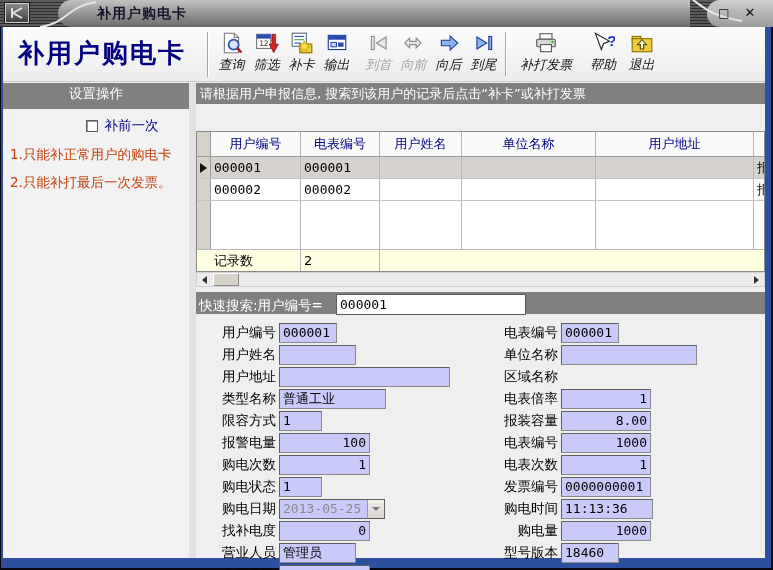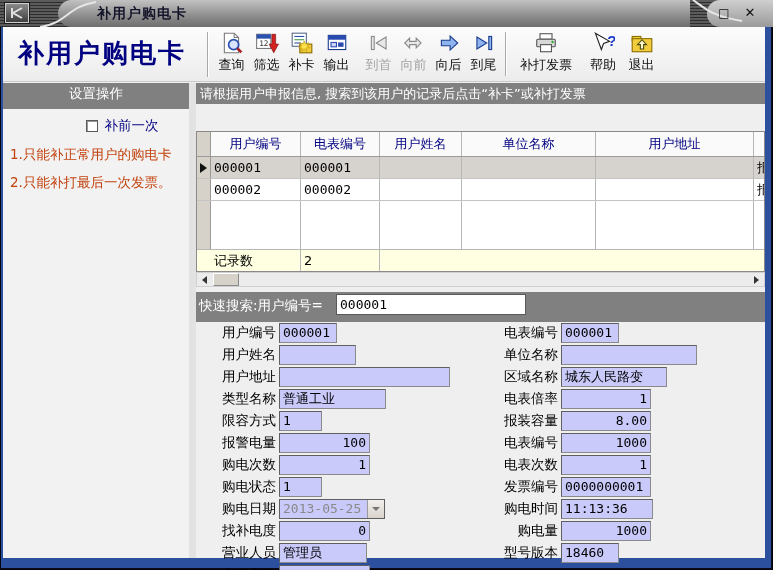--- a/index.html
+++ b/index.html
@@ -28,21 +28,21 @@
 
   
   .hdr { position:absolute; left:0; top:0; width:762px; height:55px;
     background:linear-gradient(#fcfcfc,#ececec); border-bottom:1px solid #c9c9c9; }
   .page-title { position:absolute; left:15px; top:9px; font-size:26px; font-weight:bold; color:#000080; letter-spacing:2px; }
   .hsep { position:absolute; left:204px; top:5px; height:45px; width:0;
     border-left:1px solid #a9a9a9; border-right:1px solid #fff; }
   .toolbar { position:absolute; left:211px; top:2px; height:52px; display:flex; align-items:flex-start; }
   .tbtn { width:35px; padding-top:2px; text-align:center; font-size:13px; color:#111; cursor:default; }
   .tbtn .ticon { display:block; height:26px; }
-  .tbtn .tlabel { display:block; line-height:16px; white-space:nowrap; }
+  .tbtn .tlabel { display:block; line-height:16px; white-space:nowrap;font-style:italic; }
   .tbtn.wide { width:72px; } .tbtn.w40 { width:42px; }
   .tbtn.disabled .tlabel { color:#a3a3a3; }
   .tbtn.mfirst { margin-left:7px; }
   .tsep { width:9px; height:44px; margin-top:3px; position:relative; }
   .tsep::after { content:""; position:absolute; left:4px; top:0; bottom:0;
     border-left:1px solid #a9a9a9; border-right:1px solid #fff; }
 
   
   .sidebar { position:absolute; left:0; top:56px; width:186px; height:475px; background:#f2f2f2; }
   .sb-hdr { height:26px; background:#808080; color:#fff; font-size:13.5px; text-align:center; line-height:21px; }
@@ -78,21 +78,21 @@
   
   .hscroll { position:absolute; left:0; top:189px; width:569px; height:15px; background:#ececec; border:1px solid #d0d0d0; }
   .sarrow { position:absolute; top:0; width:15px; height:13px; display:flex; align-items:center; justify-content:center; }
   .sarrow.l { left:0; } .sarrow.r { right:0; }
   .tri-l { width:0;height:0;border-right:5px solid #333;border-top:4px solid transparent;border-bottom:4px solid transparent; }
   .tri-r { width:0;height:0;border-left:5px solid #333;border-top:4px solid transparent;border-bottom:4px solid transparent; }
   .sthumb { position:absolute; left:16px; top:0; width:26px; height:13px; background:#d6d2ca;
     border:1px solid #fff; border-right-color:#8a8a8a; border-bottom-color:#8a8a8a; }
 
   
-  .searchbar { position:absolute; left:0; top:209px; width:569px; height:30px; background:#808080; }
+  .searchbar { position:absolute; left:0; top:209px; width:569px; height:22px; background:#808080; }
   .qs-label { position:absolute; left:3px; top:5px; color:#fff; font-size:13.5px; }
   .qs-input { position:absolute; left:140px; top:2px; width:190px; height:21px; background:#fff;
     border:1px solid #5a5a5a; font-family:"DejaVu Sans Mono",monospace; font-size:13px; padding:0 3px; color:#000; }
 
   
   .fcol { position:absolute; top:240px; display:flex; flex-direction:column; }
   .fcol.left { left:0; } .fcol.right { left:275px; }
   .frow { display:flex; height:20px; margin-bottom:2px; align-items:center; }
   .flabel { font-size:13.5px; color:#000; text-align:right; white-space:nowrap; }
   .fcol.left .flabel { width:80px; } .fcol.right .flabel { width:87px; }
@@ -387,40 +387,39 @@
                 <span class="tri-d"></span>
               </span>
           </div>
           </div>
         <div class="frow">
             <div class="flabel">找补电度</div>
             <div class="ffield num" style="width:91px">0</div>
           </div>
         <div class="frow">
             <div class="flabel">营业人员</div>
-            <div class="ffield" style="width:88px">管理员</div>
+            <div class="ffield" style="width:77px">管理员</div>
           </div>
         <div class="frow">
             <div class="flabel">电表常数</div>
             <div class="ffield num" style="width:91px">1600</div>
           </div>
       </div>
 
       <div class="fcol right">
         <div class="frow">
             <div class="flabel">电表编号</div>
             <div class="ffield" style="width:58px">000001</div>
           </div>
         <div class="frow">
             <div class="flabel">单位名称</div>
             <div class="ffield" style="width:136px"></div>
           </div>
         <div class="frow">
             <div class="flabel">区域名称</div>
-            <div class="ffield" style="width:106px">城东人民路变</div>
           </div>
         <div class="frow">
             <div class="flabel">电表倍率</div>
             <div class="ffield num" style="width:90px">1</div>
           </div>
         <div class="frow">
             <div class="flabel">报装容量</div>
             <div class="ffield num" style="width:90px">8.00</div>
           </div>
         <div class="frow">

